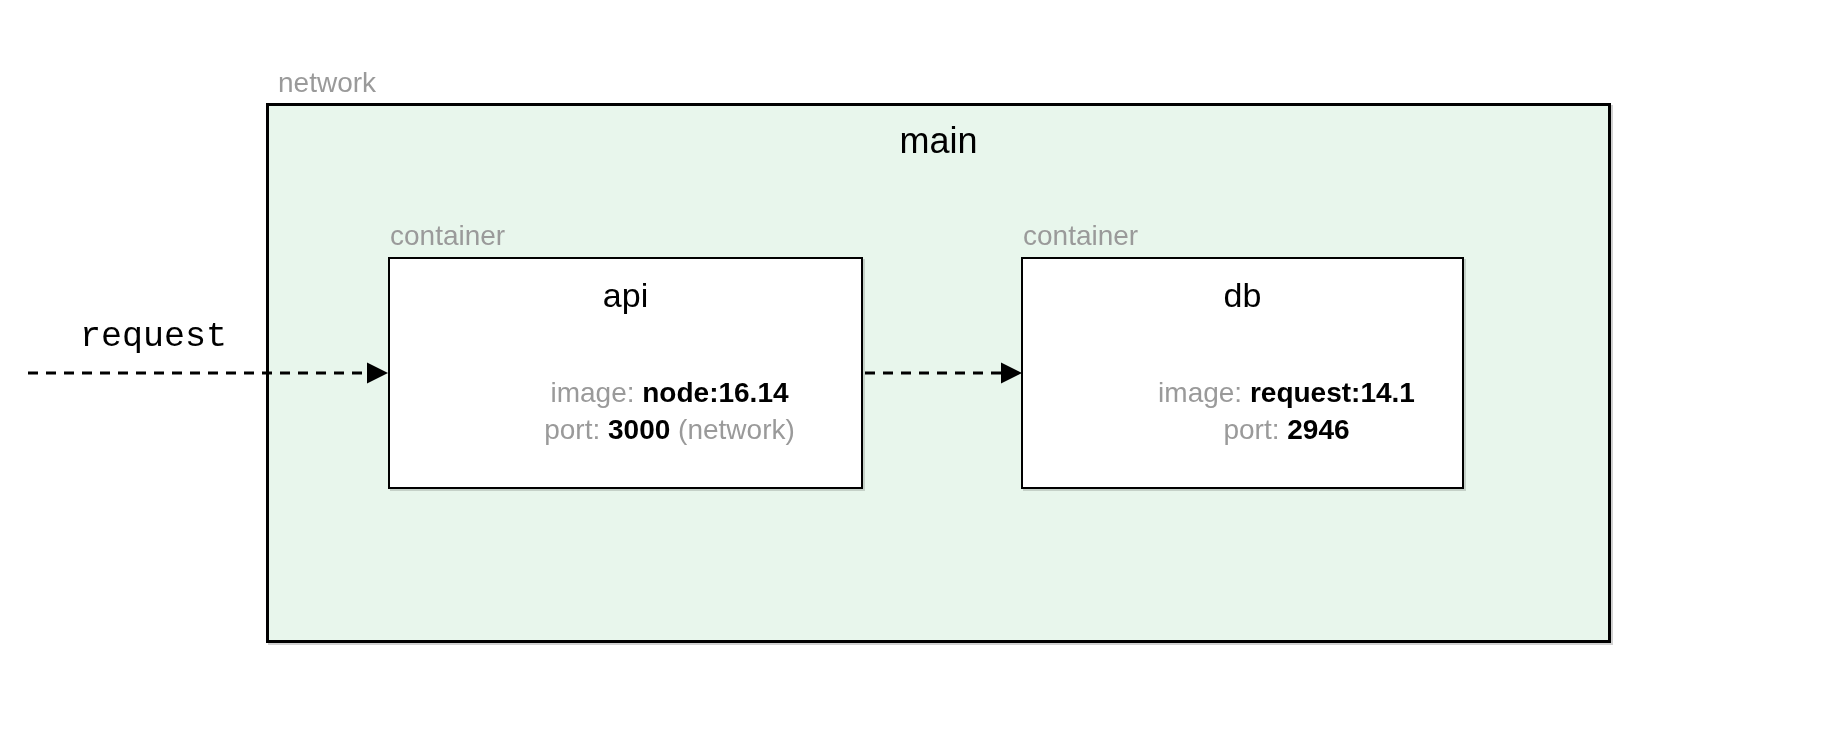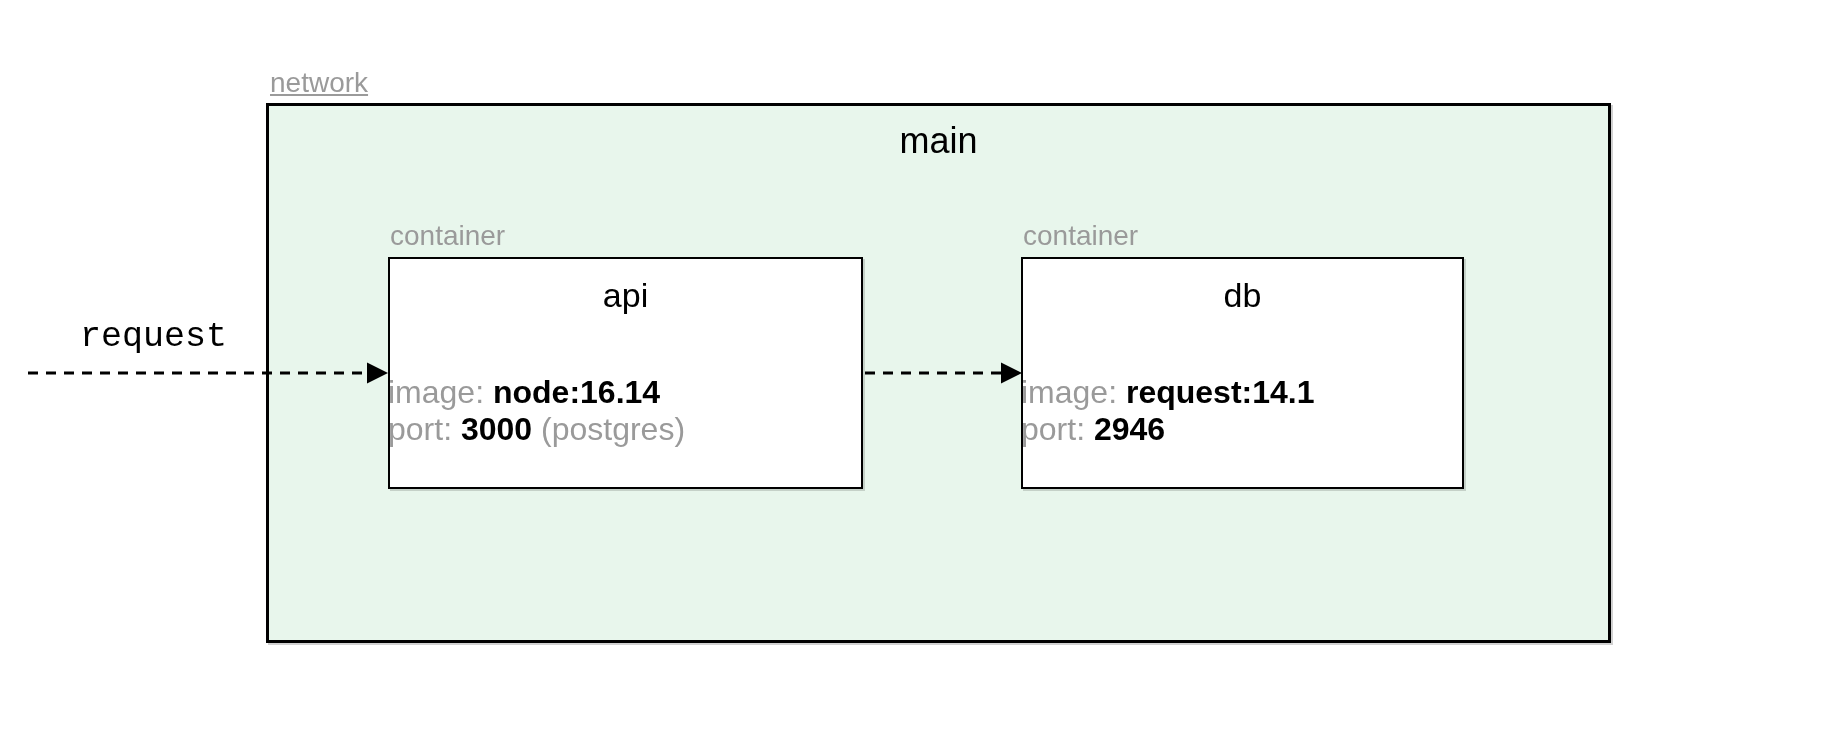--- a/index.html
+++ b/index.html
@@ -3,60 +3,60 @@
 <meta charset="utf-8">
 <style>
   html,body{margin:0;padding:0;background:#ffffff;}
   .canvas{
     position:relative;width:1847px;height:754px;background:#ffffff;
     font-family:"Liberation Sans",sans-serif;color:#000;overflow:hidden;
   }
   .abs{position:absolute;}
   .arrows{position:absolute;left:0;top:0;pointer-events:none;}
   .type-label{font-size:28px;color:#9a9a9a;line-height:1;white-space:nowrap;}
-  .net-label{left:270px;top:69px;text-decoration:underline;}
+  .net-label{left:278px;top:69px;}
   .net-box{
     left:266px;top:103px;width:1345px;height:540px;
     background:#e8f6ec;border:3px solid #000;box-sizing:border-box;
     box-shadow:2px 2px 0 rgba(0,0,0,0.18);
   }
   .net-title{left:266px;top:123px;width:1345px;text-align:center;font-size:36px;line-height:1;}
   .ctr-box{
     background:#ffffff;border:2px solid #000;box-sizing:border-box;
     box-shadow:2px 2px 0 rgba(0,0,0,0.15);
   }
   .api-box{left:388px;top:257px;width:475px;height:232px;}
   .db-box{left:1021px;top:257px;width:443px;height:232px;}
   .api-label{left:390px;top:222px;}
   .db-label{left:1023px;top:222px;}
   .ctr-title{text-align:center;font-size:34px;line-height:1;}
   .api-title{left:388px;top:278px;width:475px;}
   .db-title{left:1021px;top:278px;width:443px;}
-  .attrs{font-size:32px;line-height:37px;color:#9a9a9a;white-space:nowrap;}
+  .attrs{text-align:center;font-size:28px;line-height:37px;color:#9a9a9a;white-space:nowrap;margin-left:44px;}
   .api-attrs{left:388px;top:374px;width:475px;}
   .db-attrs{left:1021px;top:374px;width:443px;}
   .attr-value{color:#000;font-weight:bold;}
   .attr-suffix{color:#9a9a9a;}
   .request-label{left:35px;top:320px;width:237px;text-align:center;font-size:35px;line-height:1;font-family:Liberation Mono, monospace;}
 </style>
 </head>
 <body>
 
 <div class="canvas">
 
   <div class="abs type-label net-label">network</div>
   <div class="abs net-box"></div>
   <div class="abs net-title">main</div>
 
   <div class="abs type-label api-label">container</div>
   <div class="abs ctr-box api-box"></div>
   <div class="abs ctr-title api-title">api</div>
   <div class="abs attrs api-attrs">
     <div><span class="attr-key">image:</span><span class="attr-value"> node:16.14</span><span class="attr-suffix"></span></div>
-    <div><span class="attr-key">port:</span><span class="attr-value"> 3000</span><span class="attr-suffix"> (postgres)</span></div>
+    <div><span class="attr-key">port:</span><span class="attr-value"> 3000</span><span class="attr-suffix"> (network)</span></div>
   </div>
 
   <div class="abs type-label db-label">container</div>
   <div class="abs ctr-box db-box"></div>
   <div class="abs ctr-title db-title">db</div>
   <div class="abs attrs db-attrs">
     <div><span class="attr-key">image:</span><span class="attr-value"> request:14.1</span><span class="attr-suffix"></span></div>
     <div><span class="attr-key">port:</span><span class="attr-value"> 2946</span><span class="attr-suffix"></span></div>
   </div>
 

